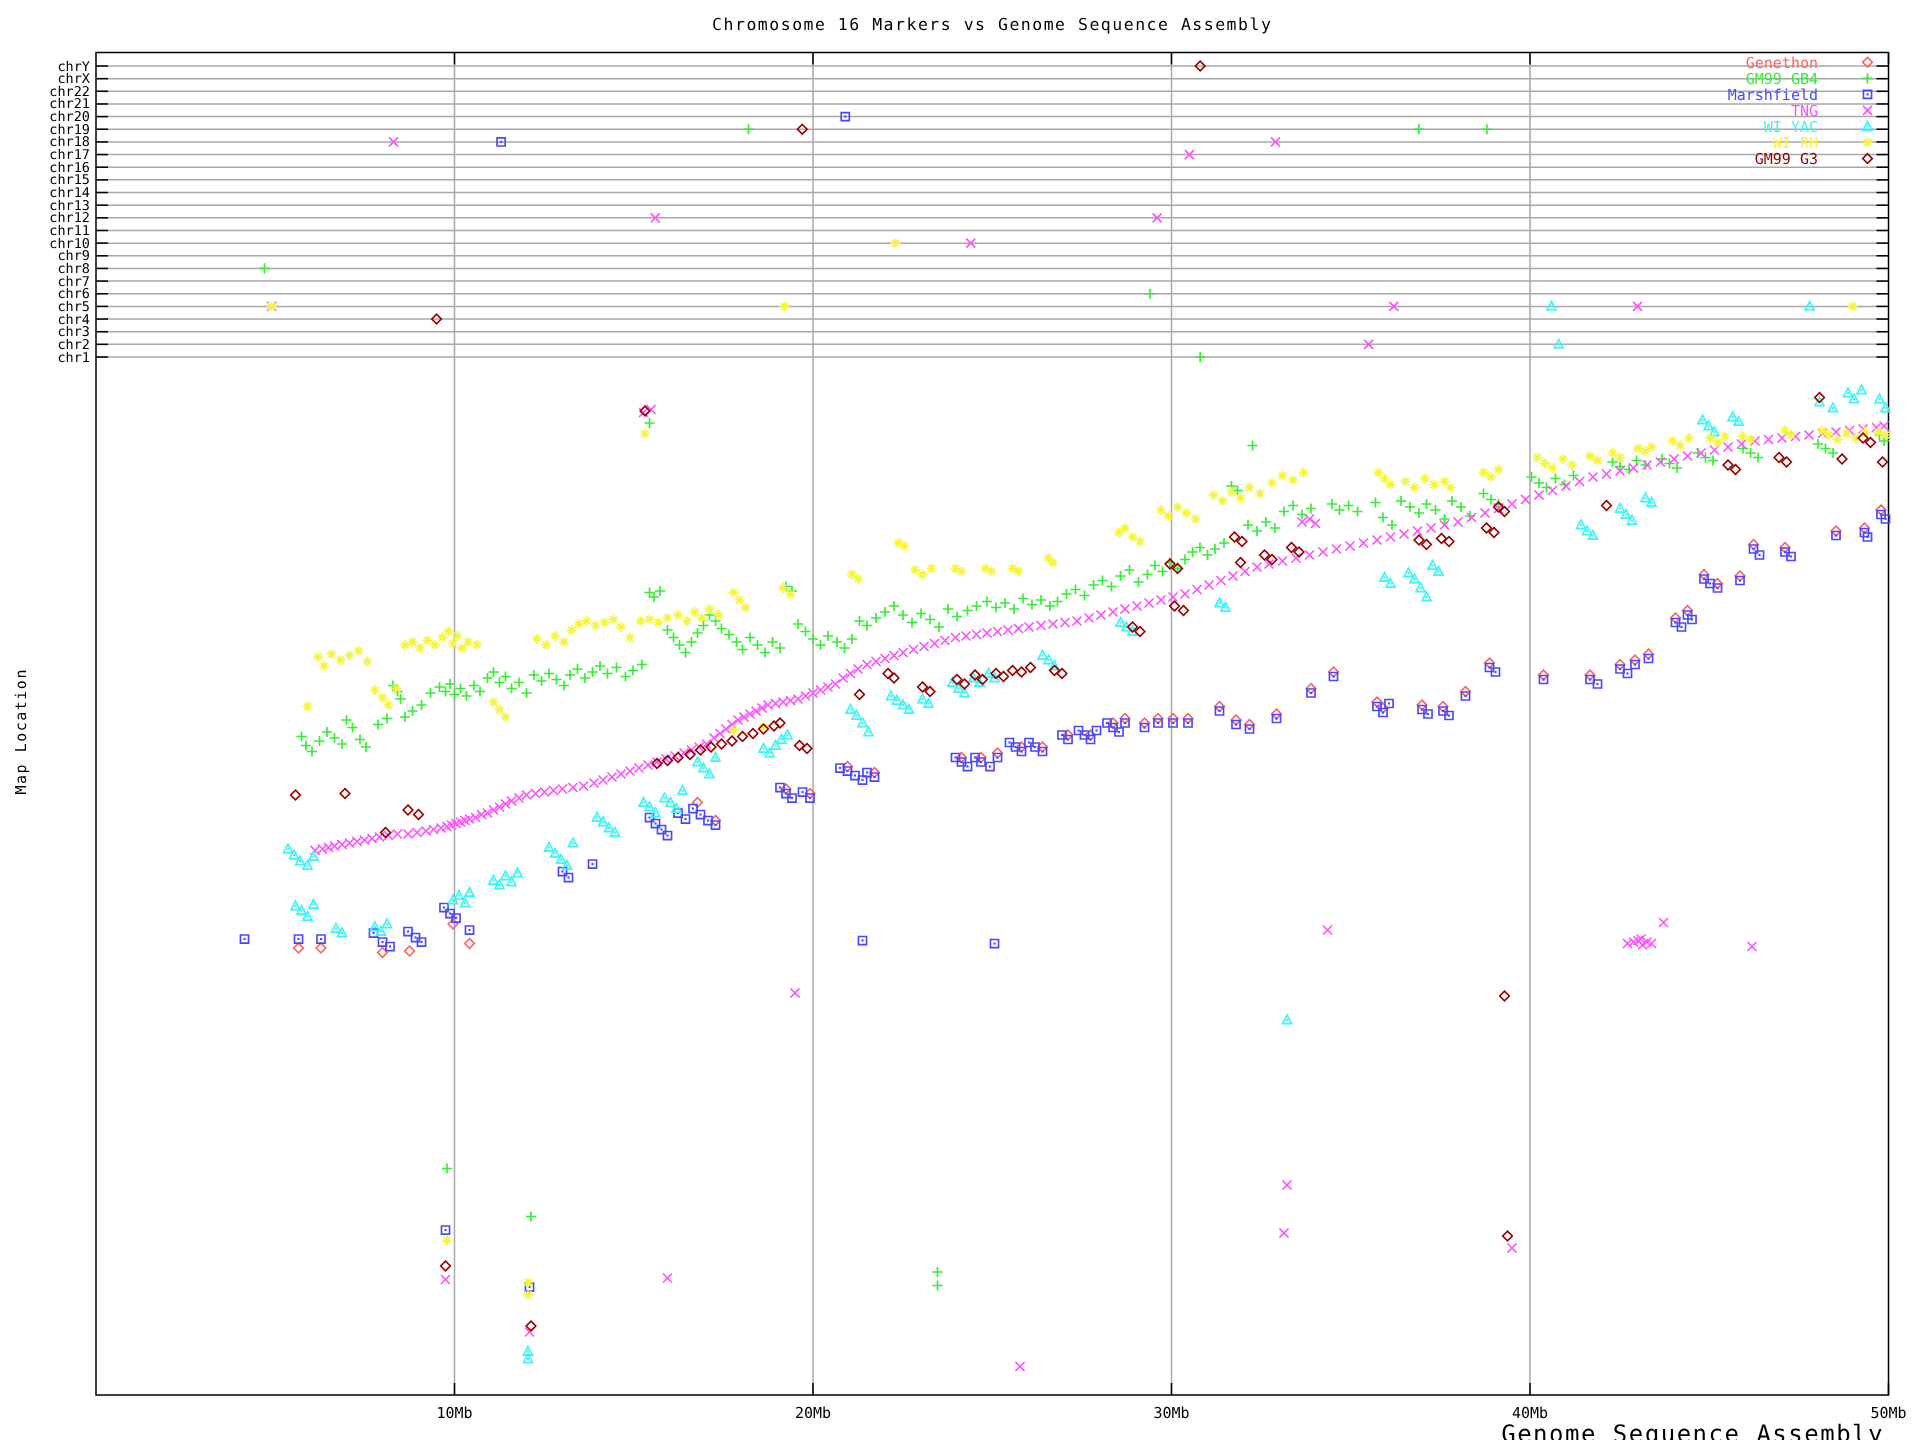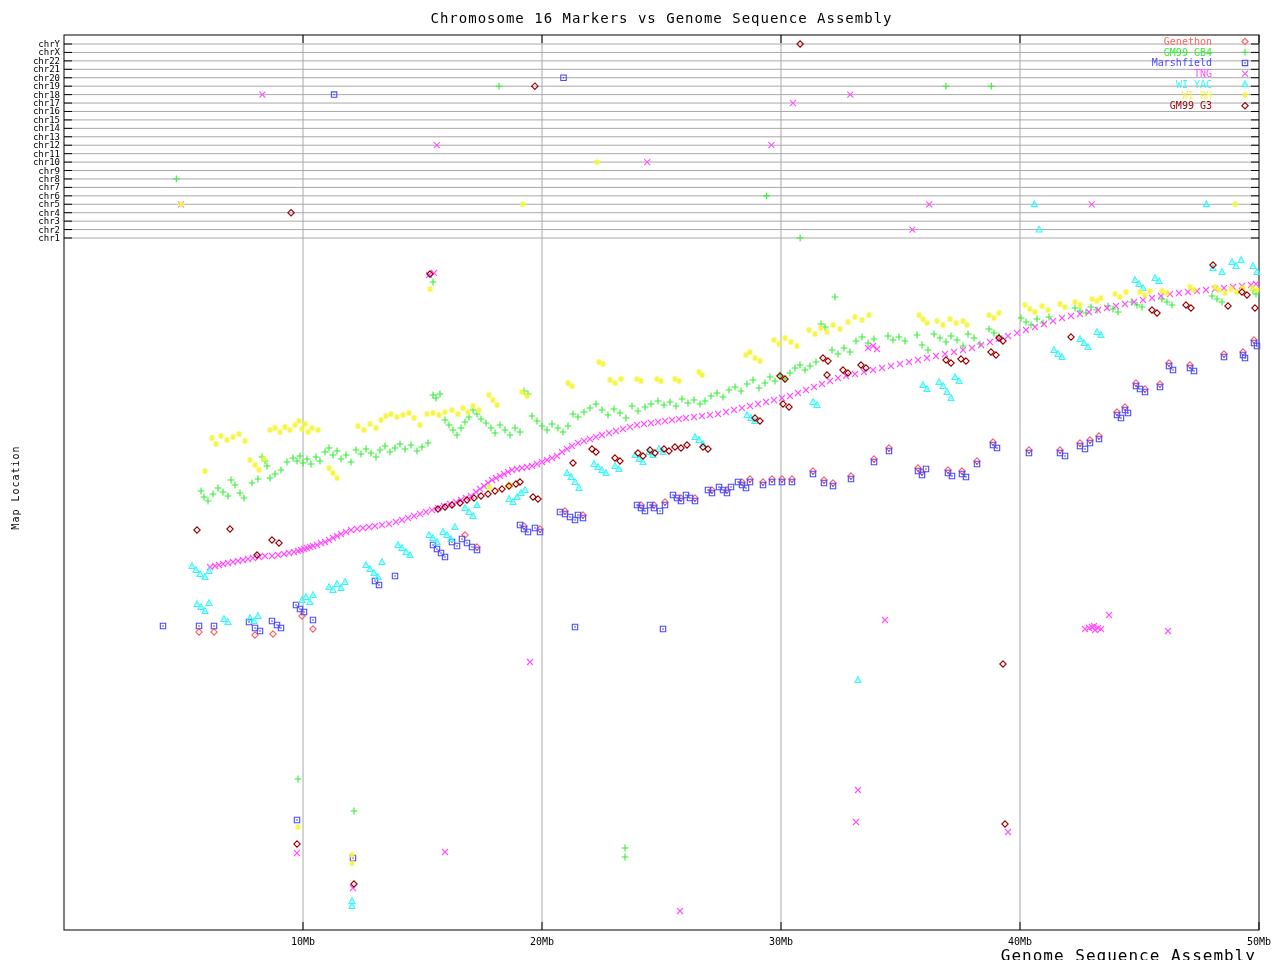--- a/index.html
+++ b/index.html
@@ -1,17 +1,17 @@
 <!DOCTYPE html>
 <html><head>
 <meta charset="utf-8">
 <style>
   html,body{margin:0;padding:0;background:#ffffff;}
   body{width:1280px;height:960px;position:relative;font-family:"DejaVu Sans Mono","Liberation Mono",monospace;}
-  .title{position:absolute;top:10px;left:64px;width:1195px;text-align:center;font-size:14px;letter-spacing:1px;color:#000;}
+  .title{position:absolute;top:10px;left:64px;width:1195px;text-align:center;font-size:11px;letter-spacing:1px;color:#000;}
   .xlabel{position:absolute;top:946px;left:61px;width:1195px;text-align:right;font-size:16px;letter-spacing:1px;color:#000;}
   .ylabel{position:absolute;top:482px;left:-40px;width:110px;text-align:center;font-size:10px;letter-spacing:1px;color:#000;transform:rotate(-90deg);transform-origin:center;}
   svg{position:absolute;top:0;left:0;}
   svg text{font-family:"DejaVu Sans Mono","Liberation Mono",monospace;}
 </style>
 </head>
 <body>
 
 <div class="title">Chromosome 16 Markers vs Genome Sequence Assembly</div>
 <div class="ylabel">Map Location</div>

